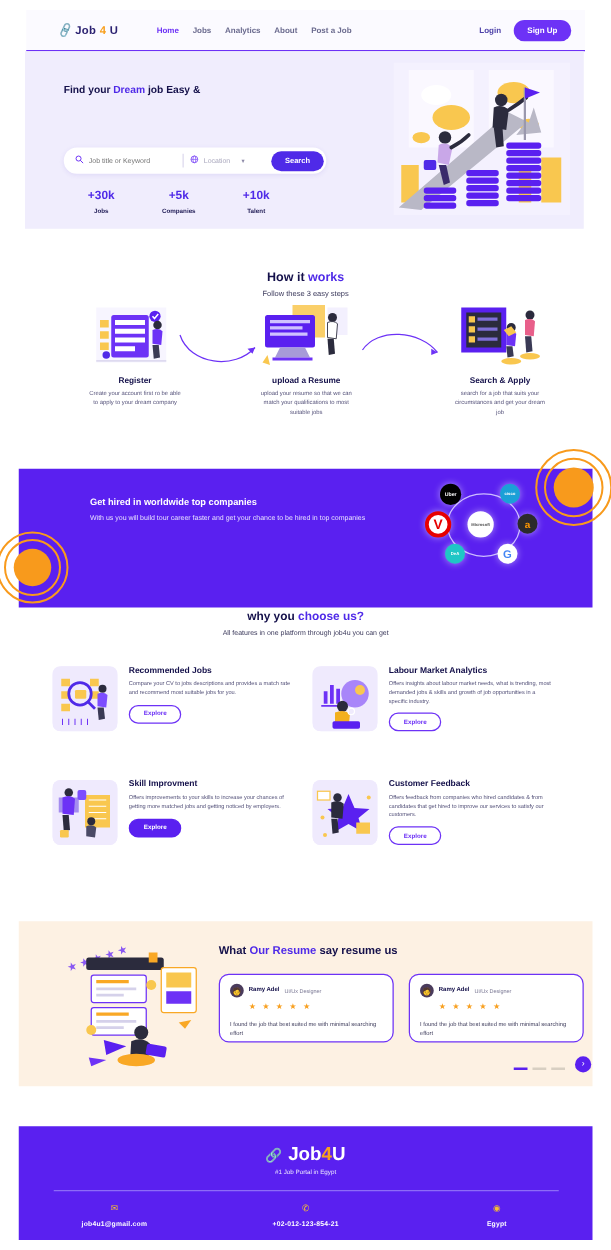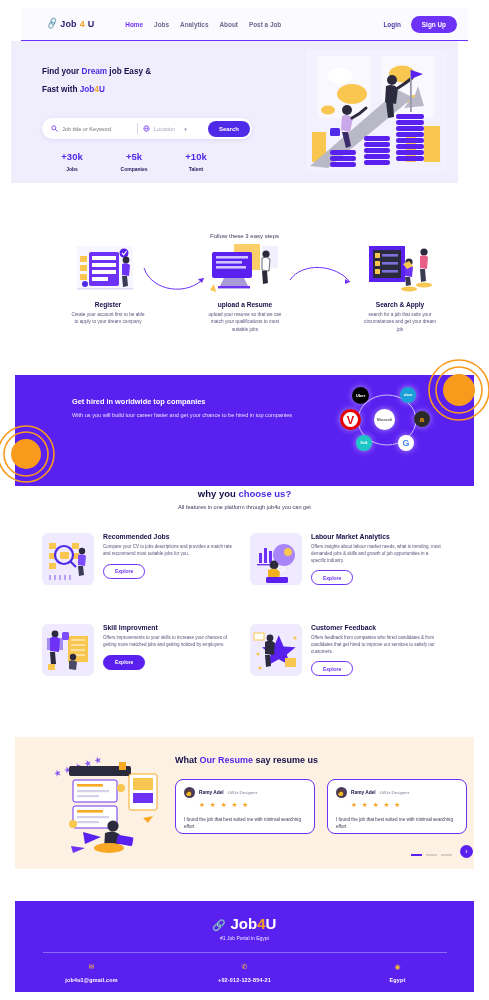--- a/index.html
+++ b/index.html
@@ -28,21 +28,21 @@
   .nav-link.active { color:#6d32f6; }
   .nav-right { margin-left:auto; display:flex; align-items:center; gap:10px; margin-right:11px; }
   .login-link { font-size:6.4px; color:#4b3fa8; font-weight:bold; }
   .signup-btn {
     background:#6d32f6; color:#fff; font-size:6.4px; font-weight:bold;
     border:none; border-radius:10px; padding:5px 11px; cursor:pointer;
   }
 
   
   .hero {
-    position:absolute; left:11px; top:41px; width:447px; height:142px;
+    position:absolute; left:20px; top:41px; width:447px; height:142px;
     background:#f0edfd;
   }
   .hero-text { position:absolute; left:31px; top:22px; width:200px; }
   .hero-h { font-size:8.2px; font-weight:bold; color:#14104a; line-height:2.25; }
   .c-purple { color:#4f2ae8; }
   .c-orange { color:#f8a020; }
   .search-bar {
     position:absolute; left:31px; top:77px; width:210px; height:21px;
     background:#fff; border-radius:11px; display:flex; align-items:center;
     box-shadow:0 1px 4px rgba(80,50,200,.10);
@@ -176,23 +176,20 @@
     <div class="nav-right">
       <span class="login-link">Login</span>
       <button class="signup-btn">Sign Up</button>
     </div>
   </div>
 
   <div class="hero">
     <div class="hero-text">
       <div class="hero-h">
         <span>Find your </span><span class="c-purple">Dream</span><span> job Easy &amp;</span>
-      </div>
-      <div class="hero-h">
-        <span>Fast with </span><span class="c-purple">Job</span><span class="c-orange">4</span><span class="c-purple">U</span>
       </div>
     </div>
 
     <div class="search-bar">
       <span class="sb-icon">
         <svg width="7" height="7" viewBox="0 0 16 16">
             <circle cx="6.5" cy="6.5" r="4.6" fill="none" stroke="#6d32f6" stroke-width="1.8"></circle>
             <line x1="10" y1="10" x2="14.5" y2="14.5" stroke="#6d32f6" stroke-width="1.8" stroke-linecap="round"></line>
           </svg>
       </span>
@@ -269,20 +266,23 @@
           <path d="M80 36 q7 -3 12 2 l-2 16 -11 -2 z" fill="#2b2b3d"></path>
           <path d="M80 52 l2 16 l6 -1 l-1 -15 z" fill="#2b2b3d"></path>
           <path d="M92 38 q8 -5 14 -10" stroke="#2b2b3d" stroke-width="3" fill="none" stroke-linecap="round"></path>
           <rect x="104" y="20" width="1.8" height="42" fill="#9a98ad"></rect>
           <path d="M105 20 l12 4 l-12 5 z" fill="#5a20f0"></path>
         </g>
       </svg>
     </div>
   </div>
 
+  <div class="hiw-title">
+    <span>How it </span><span class="c-purple">works</span>
+  </div>
   <div class="hiw-sub">Follow these 3 easy steps</div>
 
   <div class="steps">
 
     <svg class="arrow-svg" style="left:142px; top:22px;" width="68" height="30">
       <path d="M2 2 C 10 26, 46 30, 62 12" stroke="#6d32f6" stroke-width="1" fill="none" stroke-dasharray="0"></path>
       <path d="M62 12 l-6 1 l4 4 z" fill="#6d32f6"></path>
     </svg>
     <svg class="arrow-svg" style="left:288px; top:22px;" width="68" height="30">
       <path d="M2 14 C 14 -4, 48 -2, 62 16" stroke="#6d32f6" stroke-width="1" fill="none"></path>

